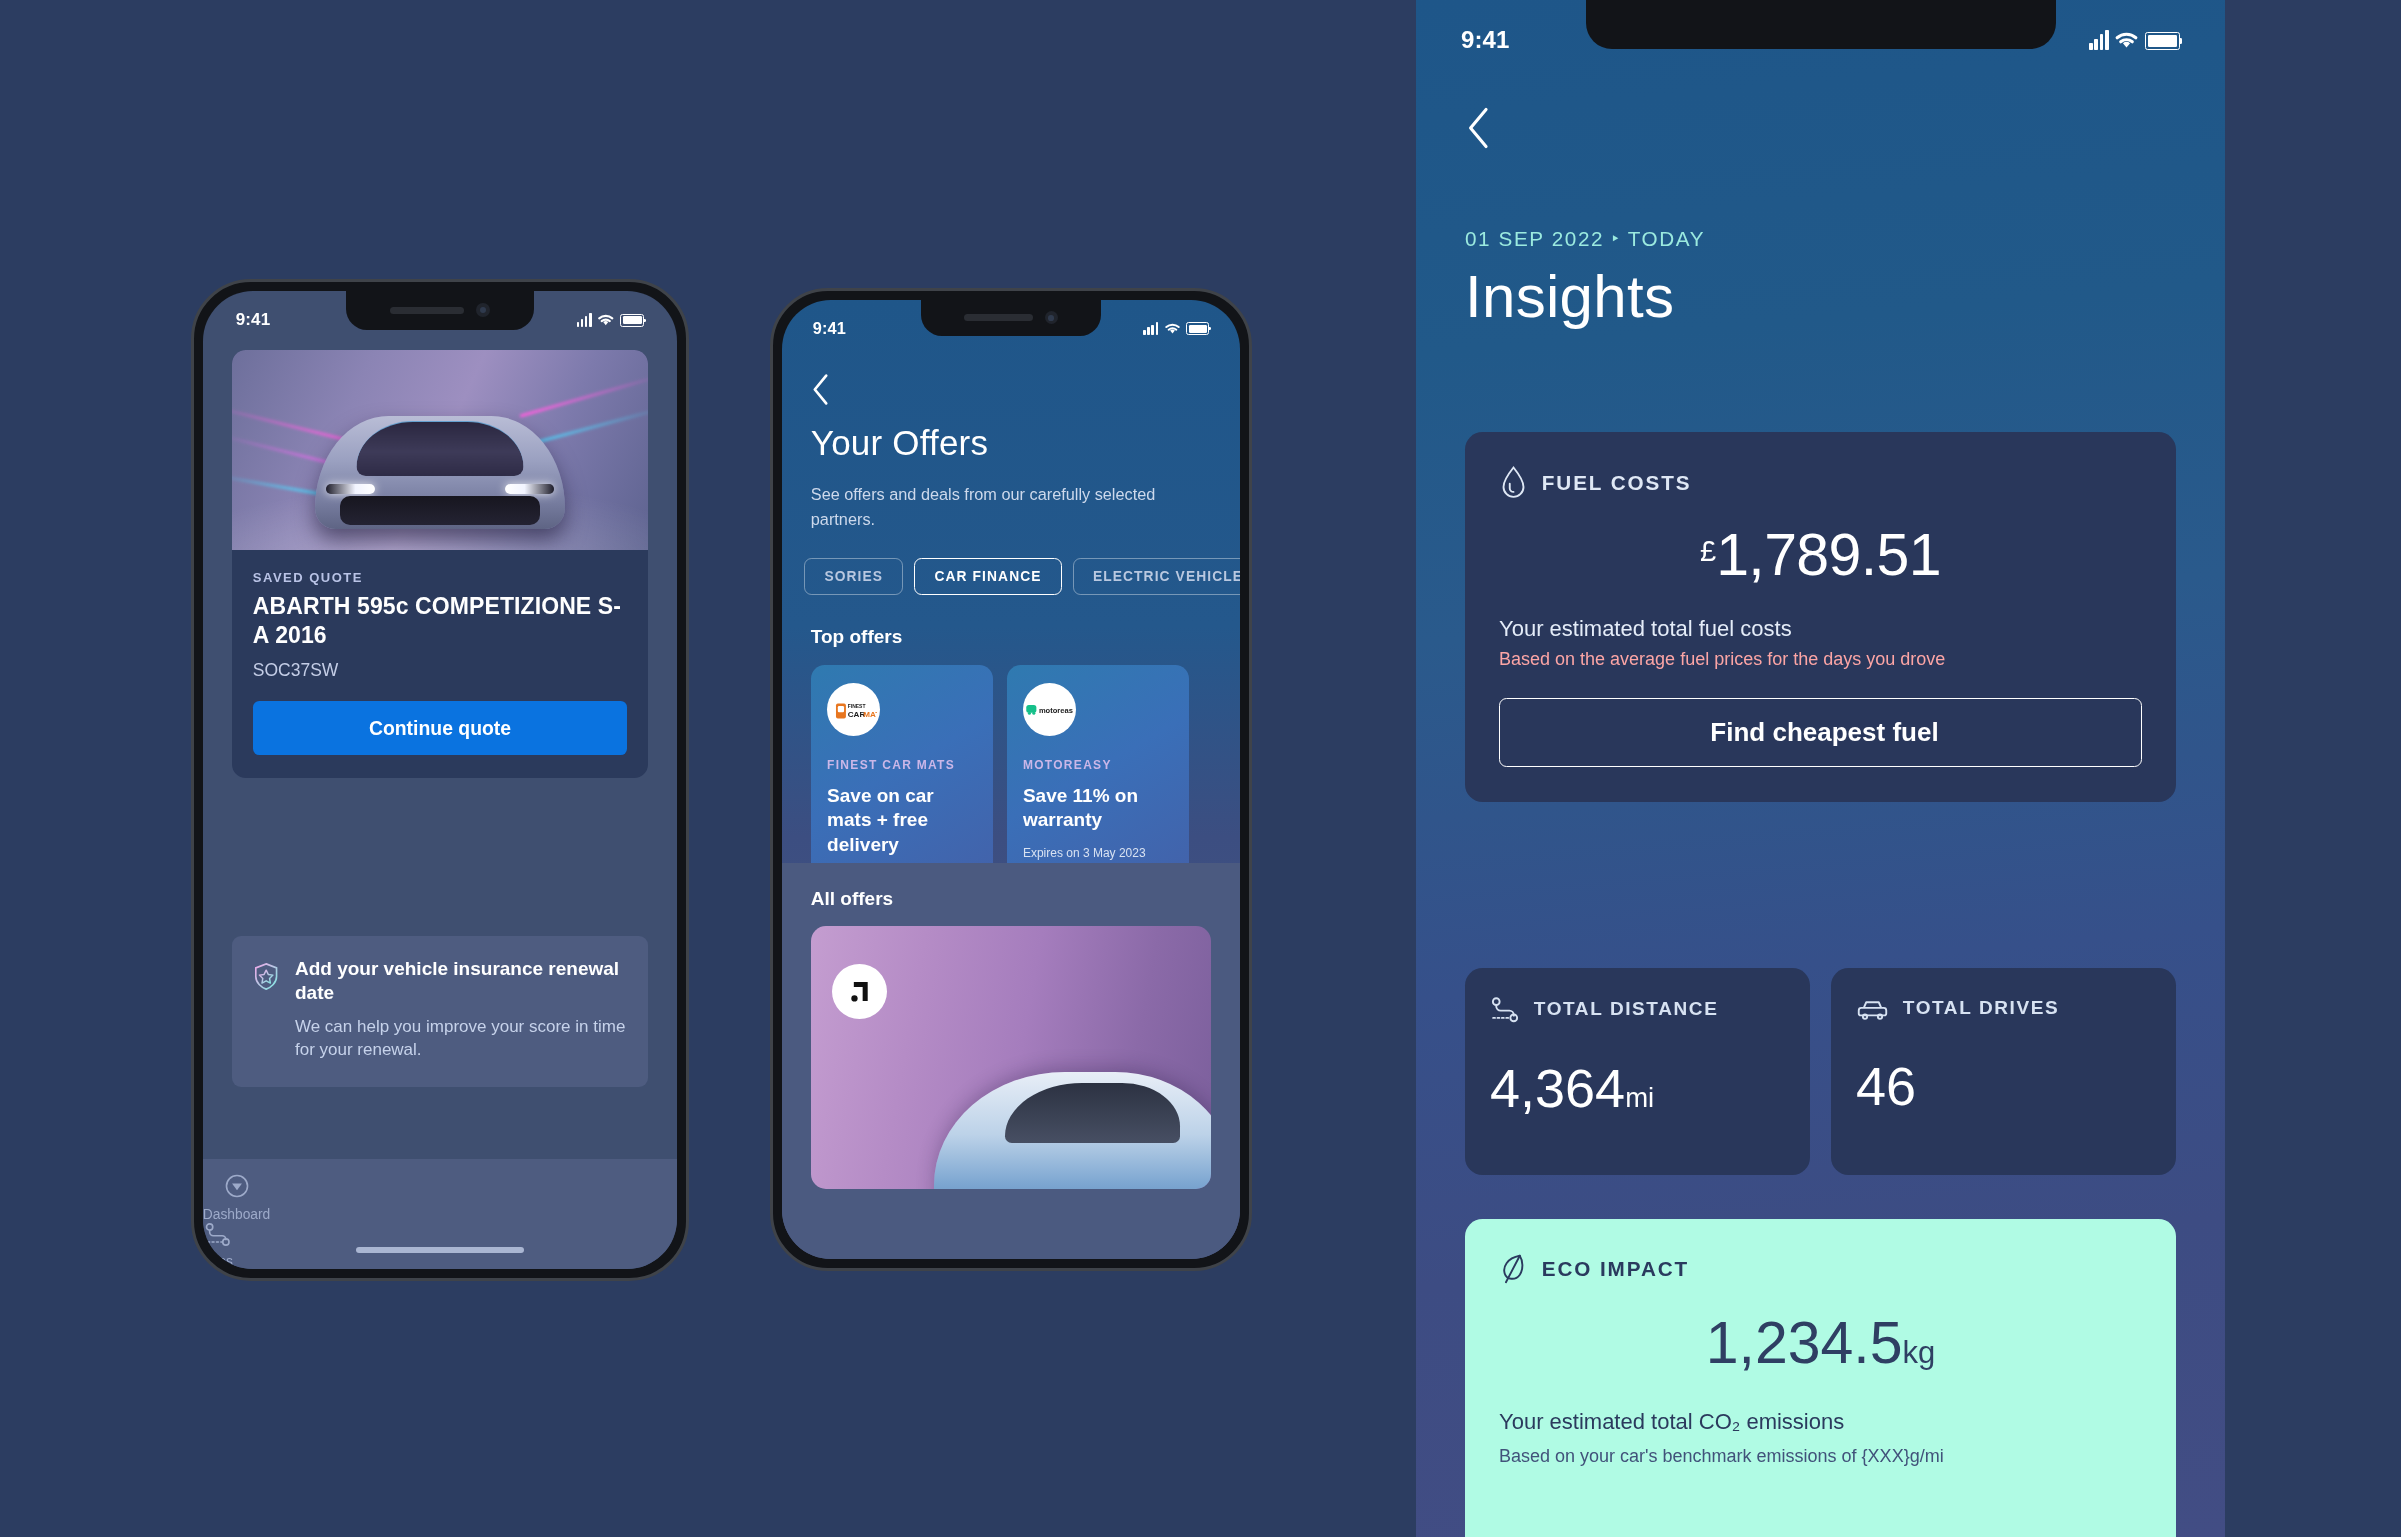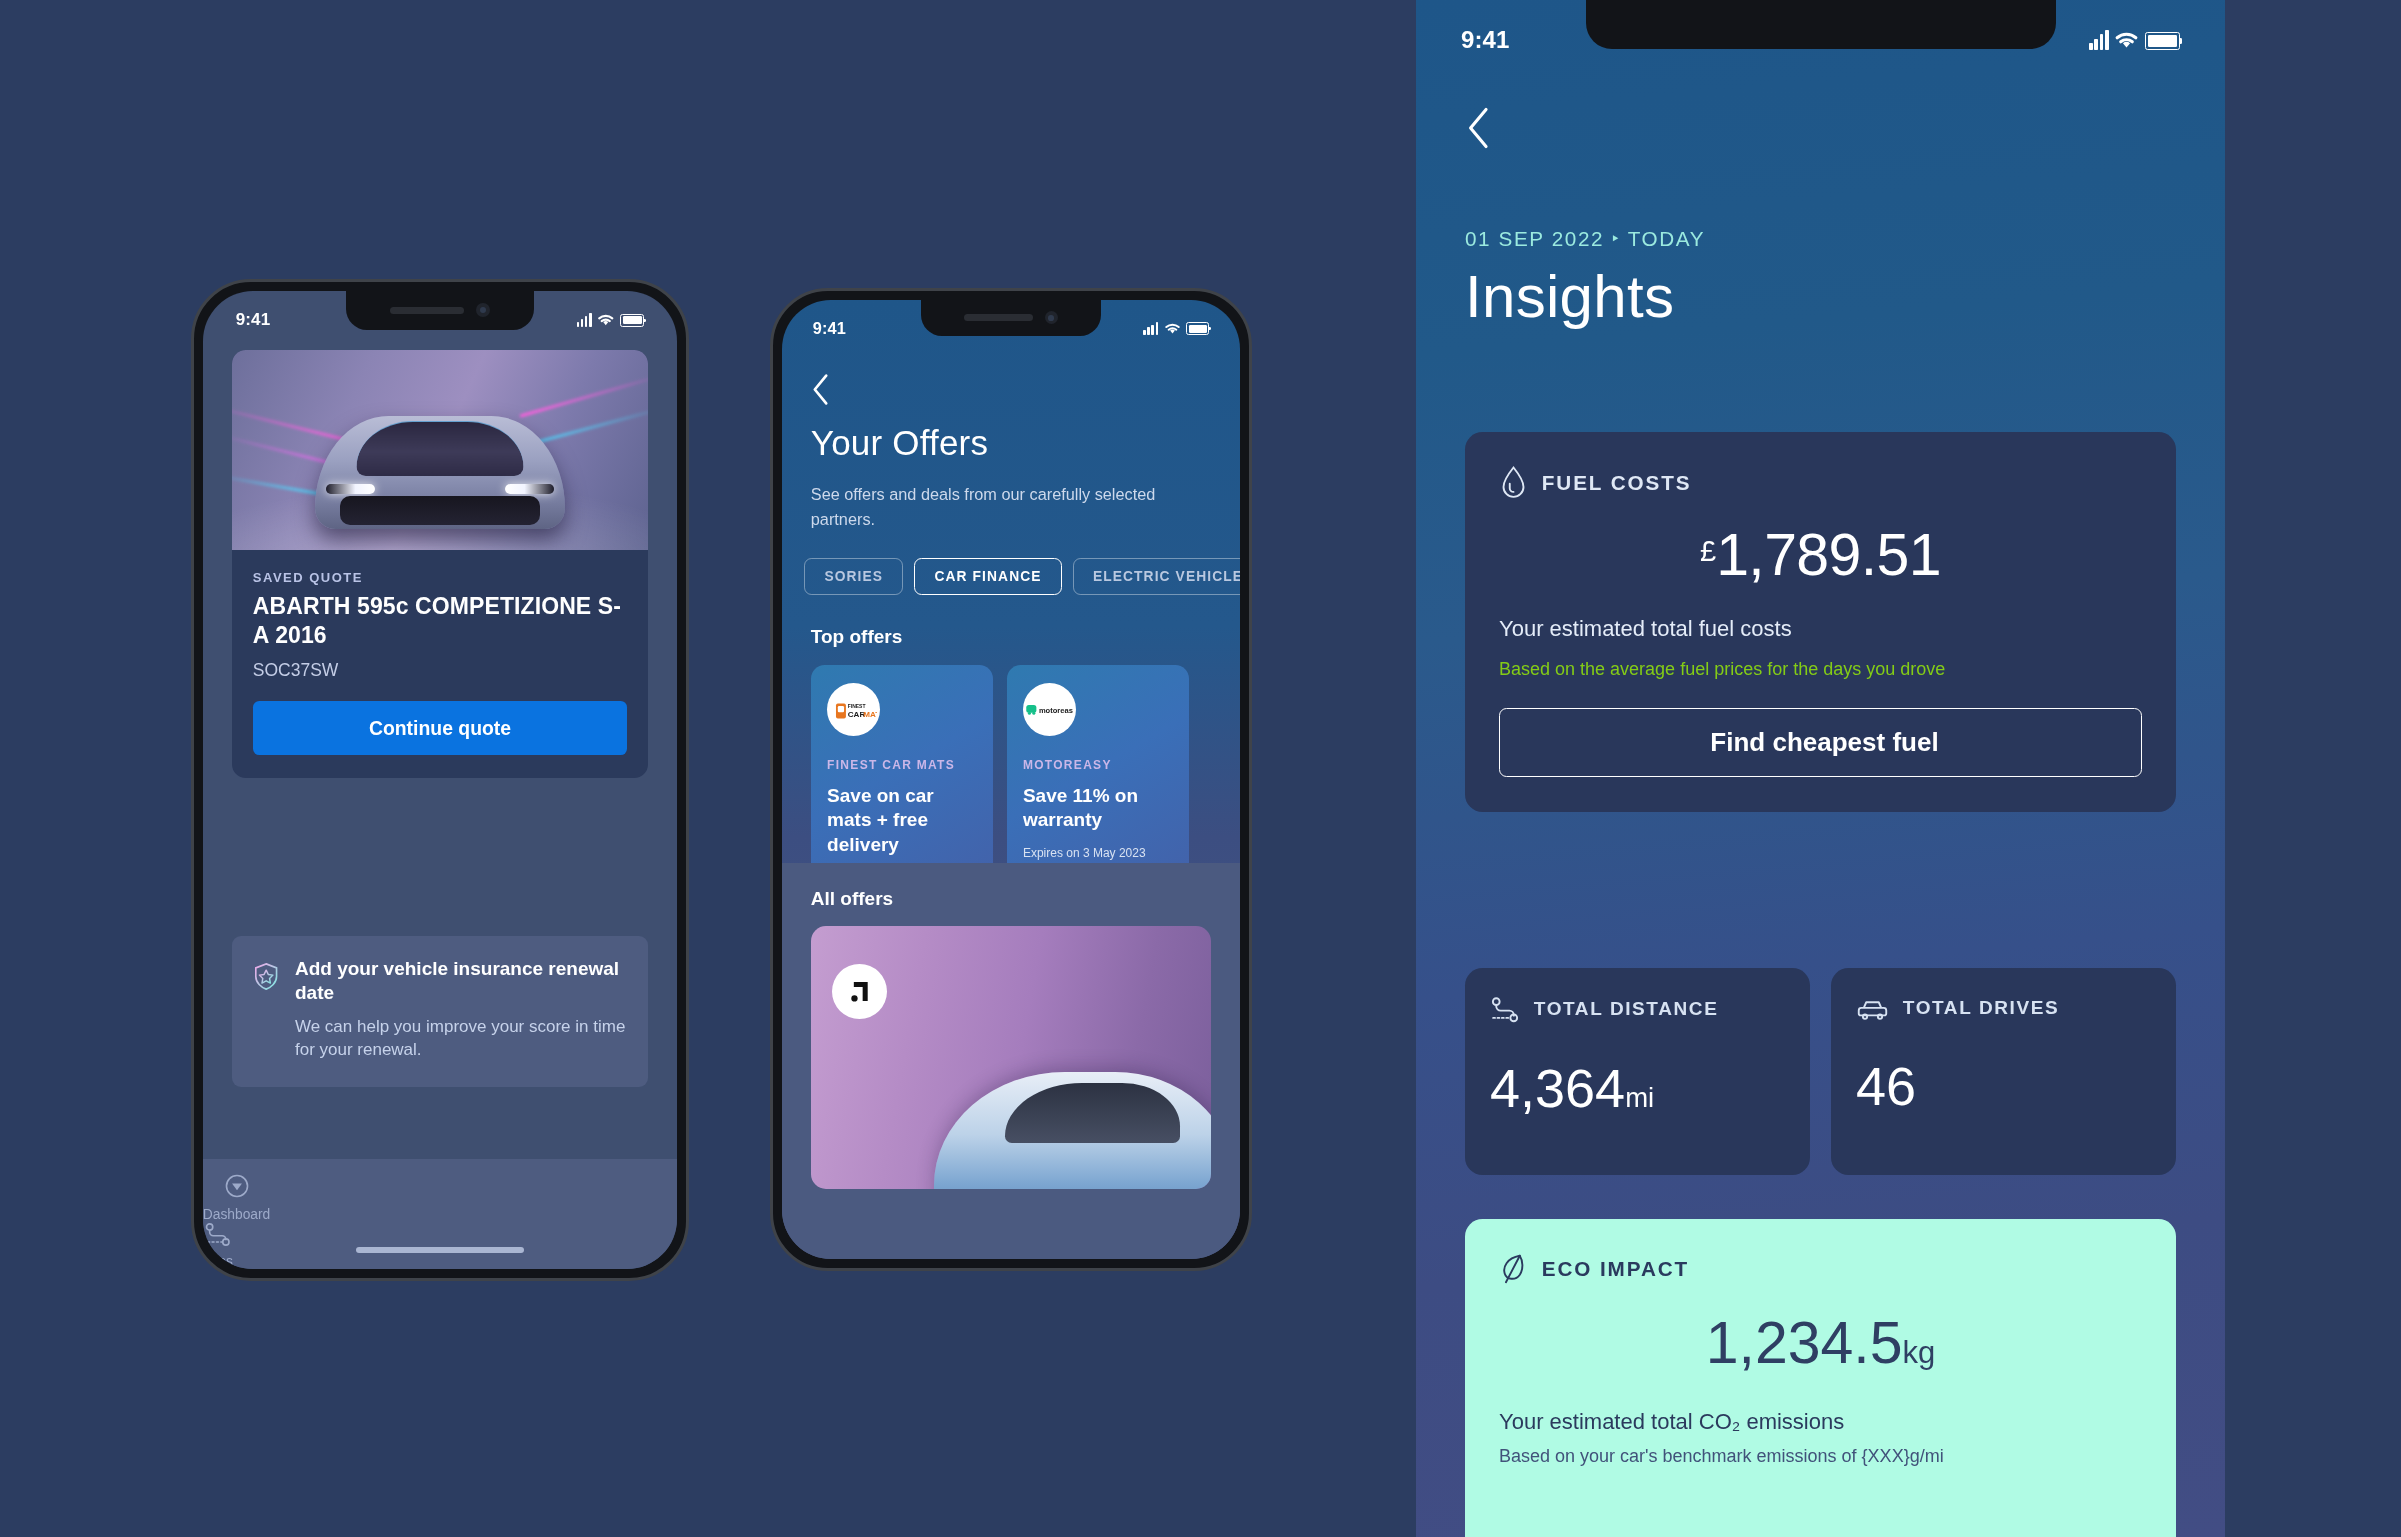--- a/index.html
+++ b/index.html
@@ -202,21 +202,21 @@
 
   .card-dark{ background:#29375b; border-radius:17.5px; }
 
   .fuel-card{ position:absolute; left:49px; right:49px; top:432px; padding:33px 34px 35px; }
   .card-head{ display:flex; align-items:center; gap:13.8px; }
   .card-head-label{ font-size:20.7px; letter-spacing:1.9px; font-weight:700; color:#dfe8f5; }
   .fuel-big{ text-align:center; margin-top:26px; color:#fff; font-weight:400; line-height:1;}
   .fuel-big .cur{ font-size:29px; vertical-align:13.8px; }
   .fuel-big .val{ font-size:59px; letter-spacing:-0.6px; }
   .fuel-l1{ margin-top:31px; font-size:22px; color:#e4ecf8; }
-  .fuel-l2{ margin-top:17px; font-size:18px; color:#84cc16; }
+  .fuel-l2{ margin-top:7px; font-size:18px; color:#fca5a5; }
   .cta-outline{
     display:block; width:100%; margin-top:27.5px; height:69px;
     background:transparent; border:1.9px solid #fff; border-radius:7.5px;
     color:#fff; font-size:26px; font-weight:700;
     font-family:"Liberation Sans", sans-serif; cursor:pointer;padding-left:8px;
   }
 
   .stat-row{ position:absolute; left:49px; right:49px; top:968px; display:flex; gap:21px; }
   .stat-card{ flex:1; padding:27.5px 25px 30px; min-height:207px; }
   .stat-label{ font-size:19px; letter-spacing:1.6px; font-weight:700; color:#d7e2f2; }

